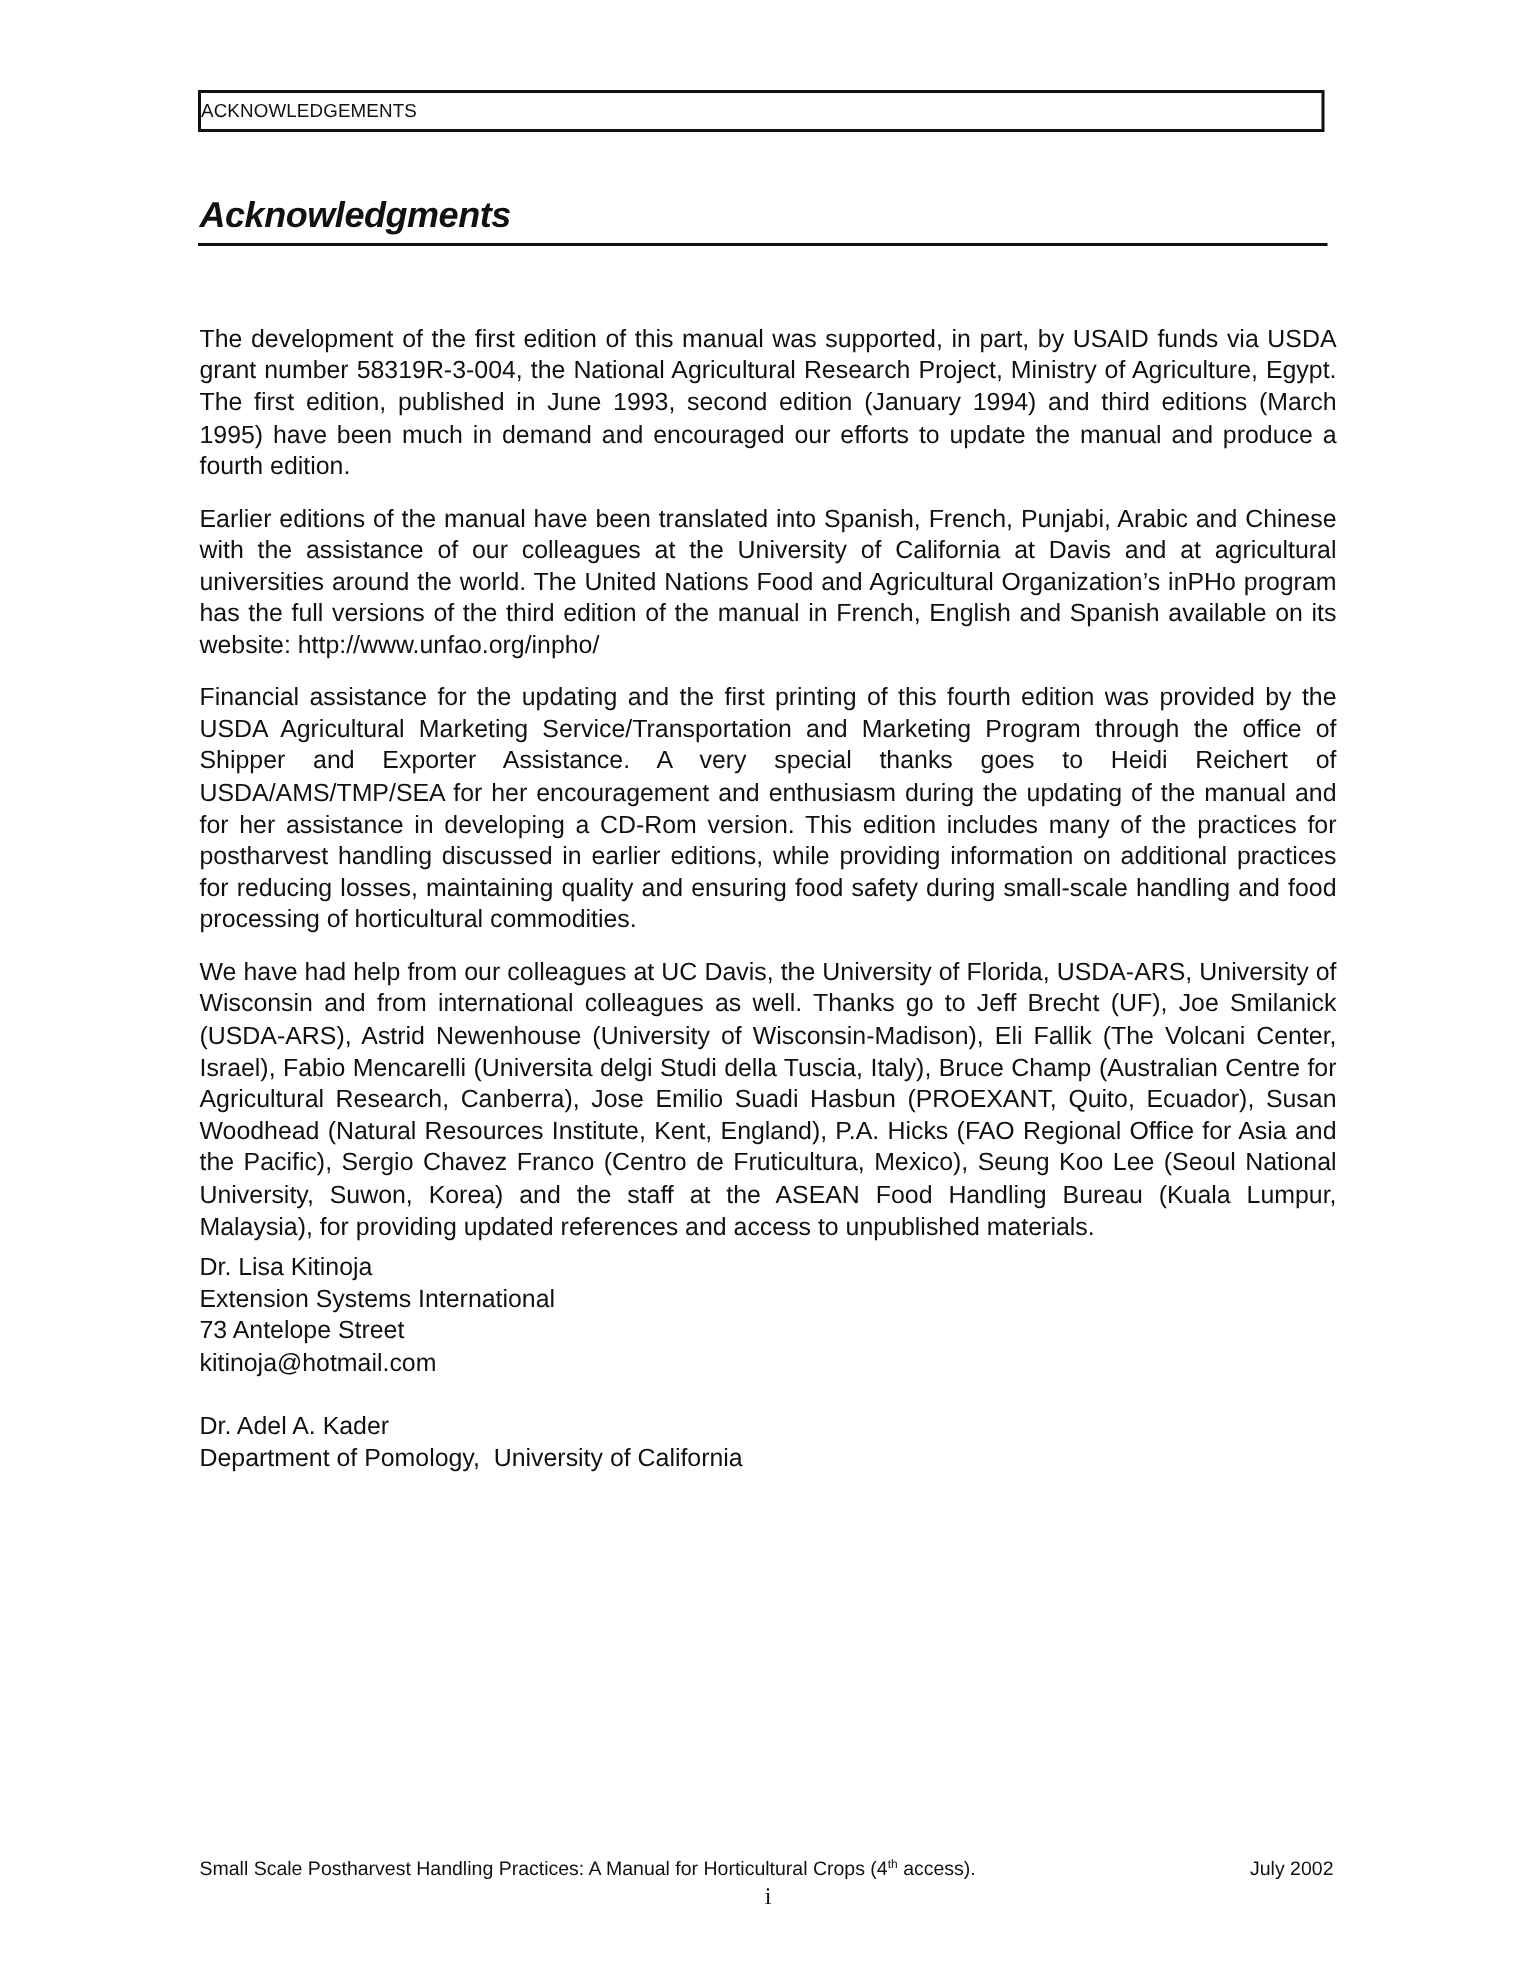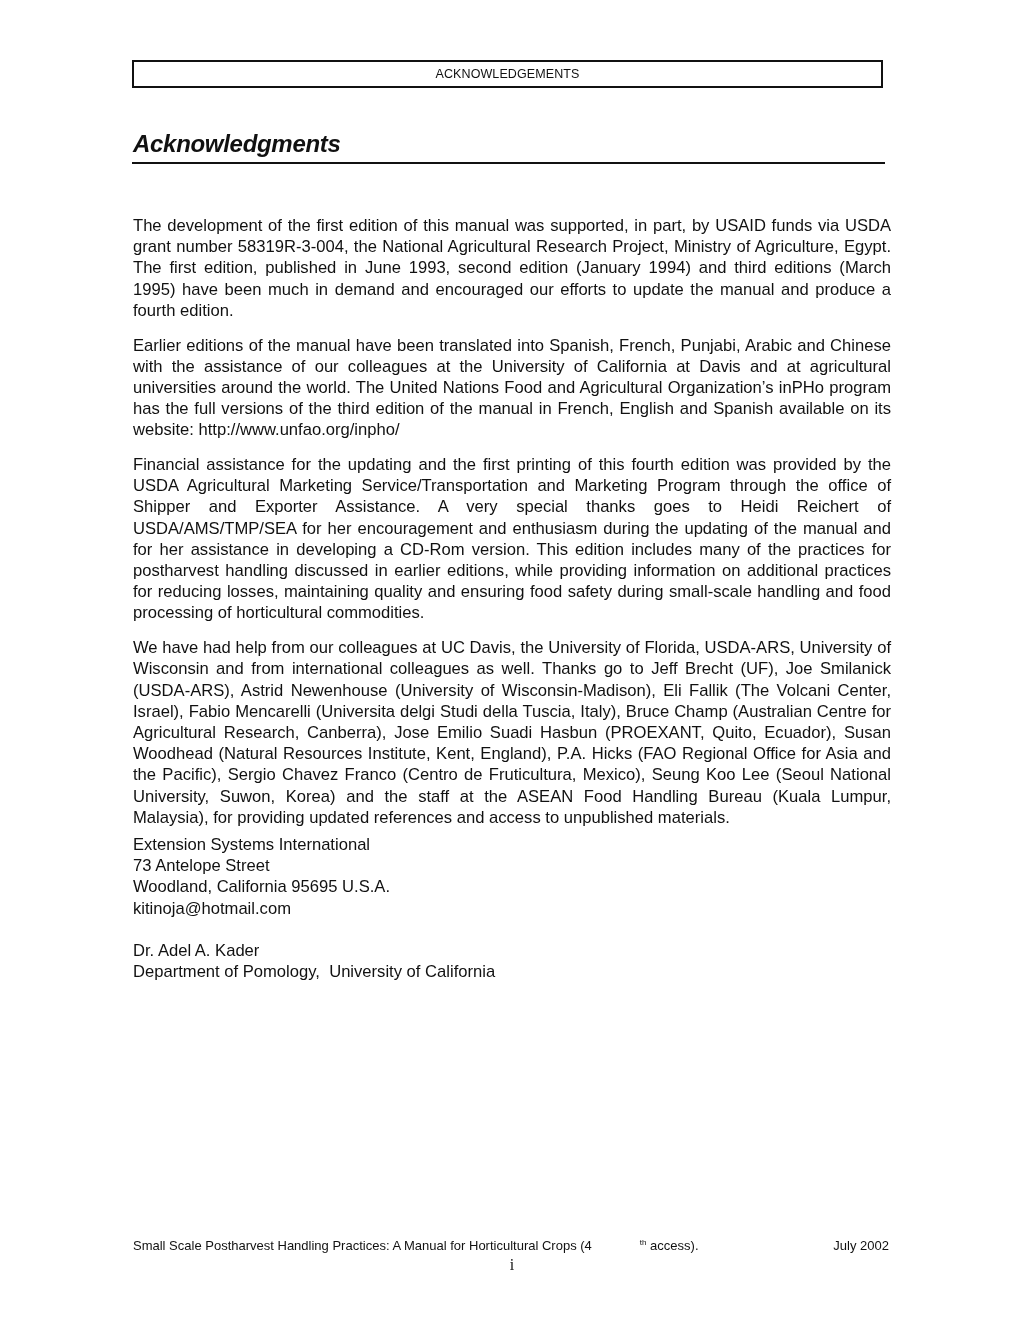--- a/index.html
+++ b/index.html
@@ -3,21 +3,21 @@
   <meta charset="utf-8">
   <style>
     html, body { margin: 0; padding: 0; background: #ffffff; }
     body {
       width: 1024px; height: 1325px; position: relative; overflow: hidden;
       font-family: "Liberation Sans", sans-serif; color: #111111;
     }
     .running-header {
       position: absolute; left: 132px; top: 60px; width: 751px; height: 28px;
       border: 2px solid #111; box-sizing: border-box;
-      font-size: 12.5px; text-align: center; line-height: 25px; letter-spacing: 0.1px;
+      font-size: 12.5px; text-align: left; line-height: 25px; letter-spacing: 0.1px;
     }
     .page-title {
       position: absolute; left: 133px; top: 130px; margin: 0;
       font-size: 24px; font-weight: bold; letter-spacing: -0.3px; font-style: italic;
     }
     .title-rule {
       position: absolute; left: 132px; top: 162px; width: 753px; height: 0;
       border-top: 2px solid #111;
     }
     .body-text {
@@ -25,44 +25,44 @@
       font-size: 16.6px; line-height: 21.2px;
     }
     .body-text p { margin: 0 0 13.5px 0; text-align: justify; }
     .sig-block { margin: 0; font-size: 16.6px; line-height: 21.2px; }
     .sig-line { display: block; }
     .sig-gap { height: 21px; }
     .footer {
       position: absolute; left: 133px; top: 1238px; width: 756px;
       font-size: 13px; display: flex; justify-content: space-between;
     }
-    .footer sup { font-size: 8px; padding-left: 48px; }
+    .footer sup { font-size: 8px; }
     .page-number {
       position: absolute; left: 0; width: 1024px; top: 1256px; text-align: center;
       font-family: "Liberation Serif", serif; font-size: 16px;
     }
   </style>
 </head>
 <body>
 
 <div class="running-header">ACKNOWLEDGEMENTS</div>
 
 <h1 class="page-title">Acknowledgments</h1>
 <div class="title-rule"></div>
 
 <div class="body-text">
   <p>The development of the first edition of this manual was supported, in part, by USAID funds via USDA grant number 58319R-3-004, the National Agricultural Research Project, Ministry of Agriculture, Egypt.  The first edition, published in June 1993, second edition (January 1994) and third editions (March 1995) have been much in demand and encouraged our efforts to update the manual and produce a fourth edition.</p>
   <p>Earlier editions of the manual have been translated into Spanish, French, Punjabi, Arabic and Chinese with the assistance of our colleagues at the University of California at Davis and at agricultural universities around the world.  The United Nations Food and Agricultural Organization’s inPHo program has the full versions of the third edition of the manual in French, English and Spanish available on its website: http://www.unfao.org/inpho/</p>
   <p>Financial assistance for the updating and the first printing of this fourth edition was provided by the USDA Agricultural Marketing Service/Transportation and Marketing Program through the office of Shipper and Exporter Assistance.  A very special thanks goes to Heidi Reichert of USDA/AMS/TMP/SEA for her encouragement and enthusiasm during the updating of the manual and for her assistance in developing a CD-Rom version.  This edition includes many of the practices for postharvest handling discussed in earlier editions, while providing information on additional practices for reducing losses, maintaining quality and ensuring food safety during small-scale handling and food processing of horticultural commodities.</p>
   <p style="margin-bottom:6px;">We have had help from our colleagues at UC Davis, the University of Florida, USDA-ARS, University of Wisconsin and from international colleagues as well.  Thanks go to Jeff Brecht (UF), Joe Smilanick (USDA-ARS), Astrid Newenhouse (University of Wisconsin-Madison), Eli Fallik (The Volcani Center, Israel), Fabio Mencarelli (Universita delgi Studi della Tuscia, Italy), Bruce Champ (Australian Centre for Agricultural Research, Canberra), Jose Emilio Suadi Hasbun (PROEXANT, Quito, Ecuador), Susan Woodhead (Natural Resources Institute, Kent, England), P.A. Hicks (FAO Regional Office for Asia and the Pacific), Sergio Chavez Franco (Centro de Fruticultura, Mexico), Seung Koo Lee (Seoul National University, Suwon, Korea) and the staff at the ASEAN Food Handling Bureau (Kuala Lumpur, Malaysia), for providing updated references and access to unpublished materials.</p>
 
   <div class="sig-block">
+    <span class="sig-line">Dr. Lisa Kitinoja</span>
     <span class="sig-line">Extension Systems International</span>
     <span class="sig-line">73 Antelope Street</span>
-    <span class="sig-line">Woodland, California 95695 U.S.A.</span>
     <span class="sig-line">kitinoja@hotmail.com</span>
     <div class="sig-gap"></div>
     <span class="sig-line">Dr. Adel A. Kader</span>
     <span class="sig-line" style="white-space:pre;">Department of Pomology,  University of California</span>
     <div class="sig-gap"></div>
   </div>
 </div>
 
 <div class="footer">
   <span><span>Small Scale Postharvest Handling Practices: A Manual for Horticultural Crops (4</span><sup>th</sup><span> access).</span></span>

